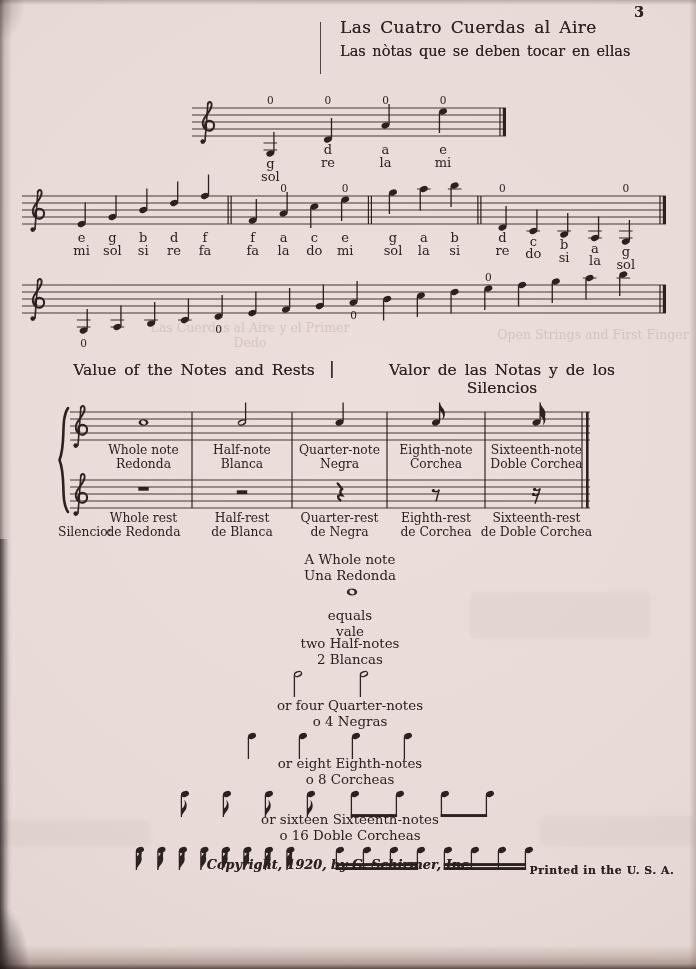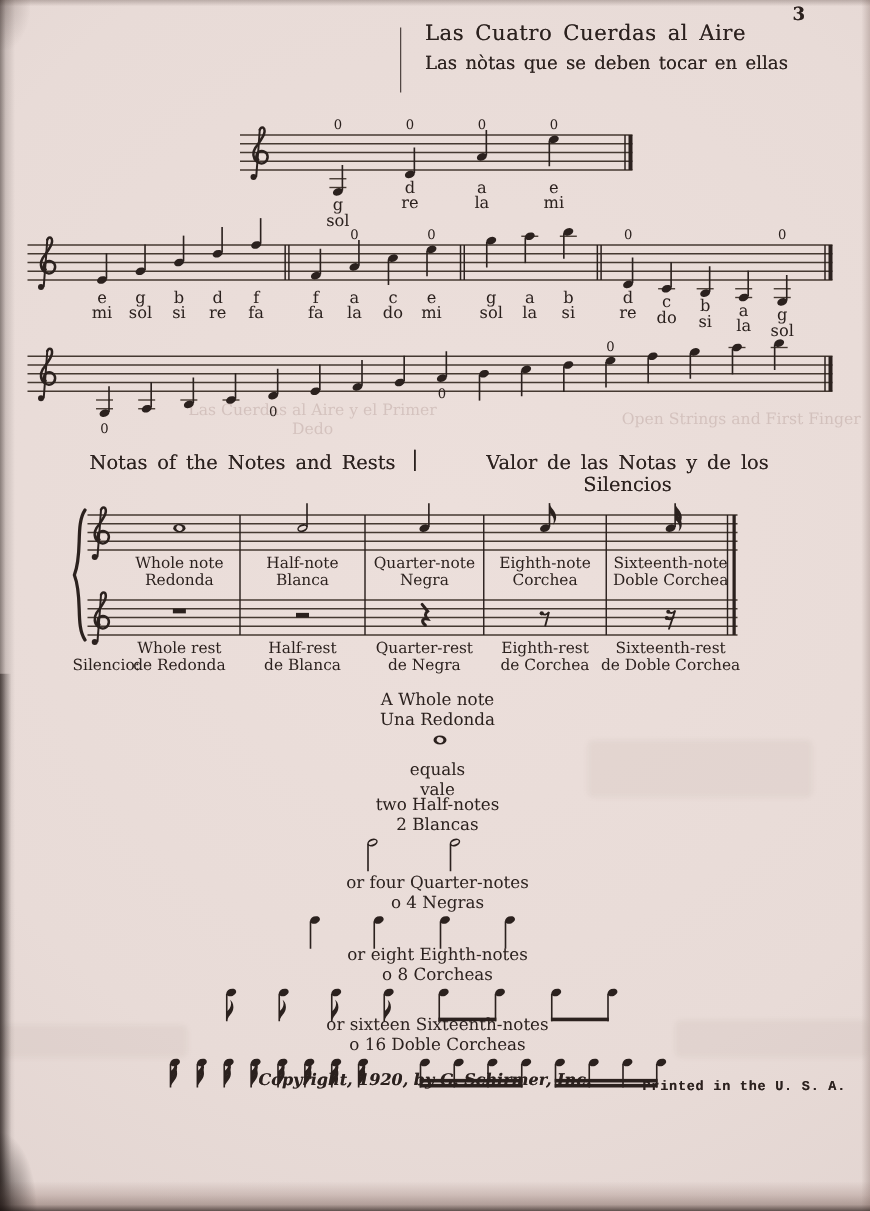--- a/index.html
+++ b/index.html
@@ -18,21 +18,21 @@
   #sec-divider{left:329px;top:358px;font-size:17px;}
   #sec-es{left:352px;top:361px;width:300px;text-align:center;font-size:15.5px;word-spacing:3px;}
   svg{position:absolute;overflow:visible;}
   svg text{font-family:"DejaVu Serif","Liberation Serif",serif;fill:#2b211e;}
   #staff1{left:190px;top:88px;}
   #staff2{left:20px;top:180px;}
   #staff3{left:20px;top:268px;}
   #values-table{left:55px;top:400px;}
   #pyramid{left:0px;top:548px;}
   #copyright{left:180px;top:857px;width:320px;text-align:center;font-style:italic;font-weight:bold;font-size:12.8px;}
-  #printed{left:514px;top:864px;width:176px;font-weight:bold;font-size:10.8px;letter-spacing:0.6px;font-family:Liberation Mono, monospace;}
+  #printed{left:514px;top:864px;width:176px;text-align:center;font-weight:bold;font-size:10.8px;letter-spacing:0.6px;}
   .ghost{position:absolute;color:rgba(99,62,54,0.17);filter:blur(0.5px);font-size:12.5px;text-align:center;text-shadow:none;}
   .smudge{position:absolute;background:rgba(105,70,60,0.05);border-radius:5px;filter:blur(2px);}
   .edge{position:absolute;pointer-events:none;}
   #edge-left{left:0;top:0;width:12px;height:100%;background:linear-gradient(90deg,rgba(43,33,30,0.50),rgba(43,33,30,0.16) 38%,rgba(43,33,30,0) 100%);}
   #edge-left-low{left:0;bottom:0;width:9px;height:430px;background:linear-gradient(90deg,rgba(28,20,18,0.55),rgba(28,20,18,0) 100%);}
   #edge-top{left:0;top:0;width:100%;height:5px;background:linear-gradient(180deg,rgba(80,62,56,0.30),rgba(80,62,56,0));}
   #edge-right{right:0;top:0;width:7px;height:100%;background:linear-gradient(270deg,rgba(120,95,88,0.30),rgba(120,95,88,0));}
   #edge-bottom{left:0;bottom:0;width:100%;height:24px;background:linear-gradient(180deg,rgba(140,115,108,0) 0%,rgba(150,122,115,0.30) 45%,rgba(120,95,88,0.48) 78%,rgba(52,38,34,0.78) 100%);}
   #corner-bl{left:0;bottom:0;width:30px;height:64px;background:radial-gradient(ellipse at 0% 100%,rgba(25,18,16,0.75),rgba(25,18,16,0) 70%);}
   #corner-tl{left:0;top:0;width:24px;height:40px;background:radial-gradient(ellipse at 0% 0%,rgba(60,45,40,0.30),rgba(60,45,40,0) 75%);}
@@ -322,21 +322,21 @@
       </g>
       <g>
         <line x1="596.5276353276353" y1="10" x2="610.1276353276352" y2="10" stroke="#453931" stroke-width="1.1"></line>
         <ellipse cx="603.3276353276352" cy="6.5" rx="4.1" ry="2.9" fill="#2b211e" transform="rotate(-21 603.3276353276352 6.5)"></ellipse>
         <line x1="599.7276353276352" y1="7.5" x2="599.7276353276352" y2="28" stroke="#2b211e" stroke-width="1.3"></line>
       </g>
       <line x1="640" y1="17" x2="640" y2="45" stroke="#2b211e" stroke-width="1.2"></line>
       <rect x="642.8" y="17" width="3.2" height="28" fill="#2b211e"></rect>
     </svg>
 
-  <div class="txt" id="sec-en">Notas of the Notes and Rests</div>
+  <div class="txt" id="sec-en">Value of the Notes and Rests</div>
   <div class="txt" id="sec-divider">|</div>
   <div class="txt" id="sec-es">Valor de las Notas y de los Silencios</div>
 
   <svg id="values-table" width="560" height="150">
       <path d="M 13,8 C 5,20 11.5,42 4.5,60 C 11.5,78 5,100 13,112" stroke="#2b211e" stroke-width="2.6" fill="none" stroke-linecap="round"></path>
       <line x1="15" y1="12" x2="535" y2="12" stroke="#453931" stroke-width="1.05"></line>
       <line x1="15" y1="19" x2="535" y2="19" stroke="#453931" stroke-width="1.05"></line>
       <line x1="15" y1="26" x2="535" y2="26" stroke="#453931" stroke-width="1.05"></line>
       <line x1="15" y1="33" x2="535" y2="33" stroke="#453931" stroke-width="1.05"></line>
       <line x1="15" y1="40" x2="535" y2="40" stroke="#453931" stroke-width="1.05"></line>

